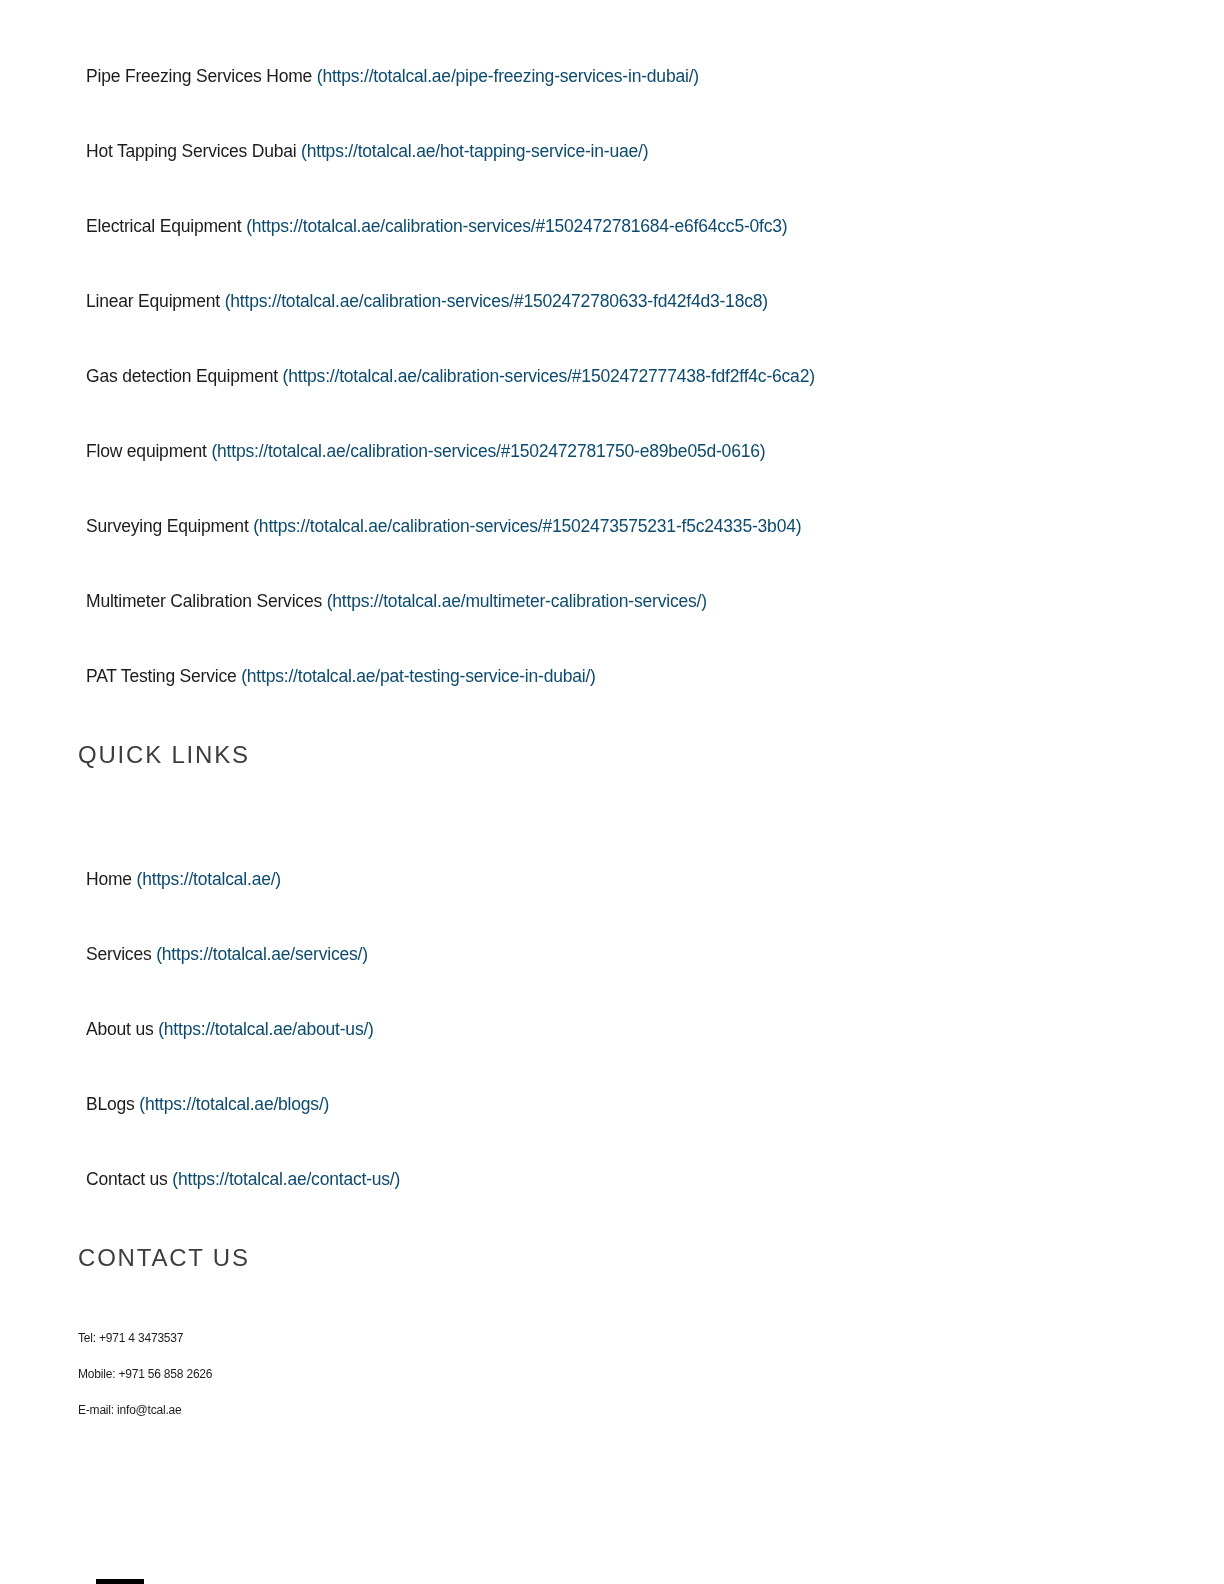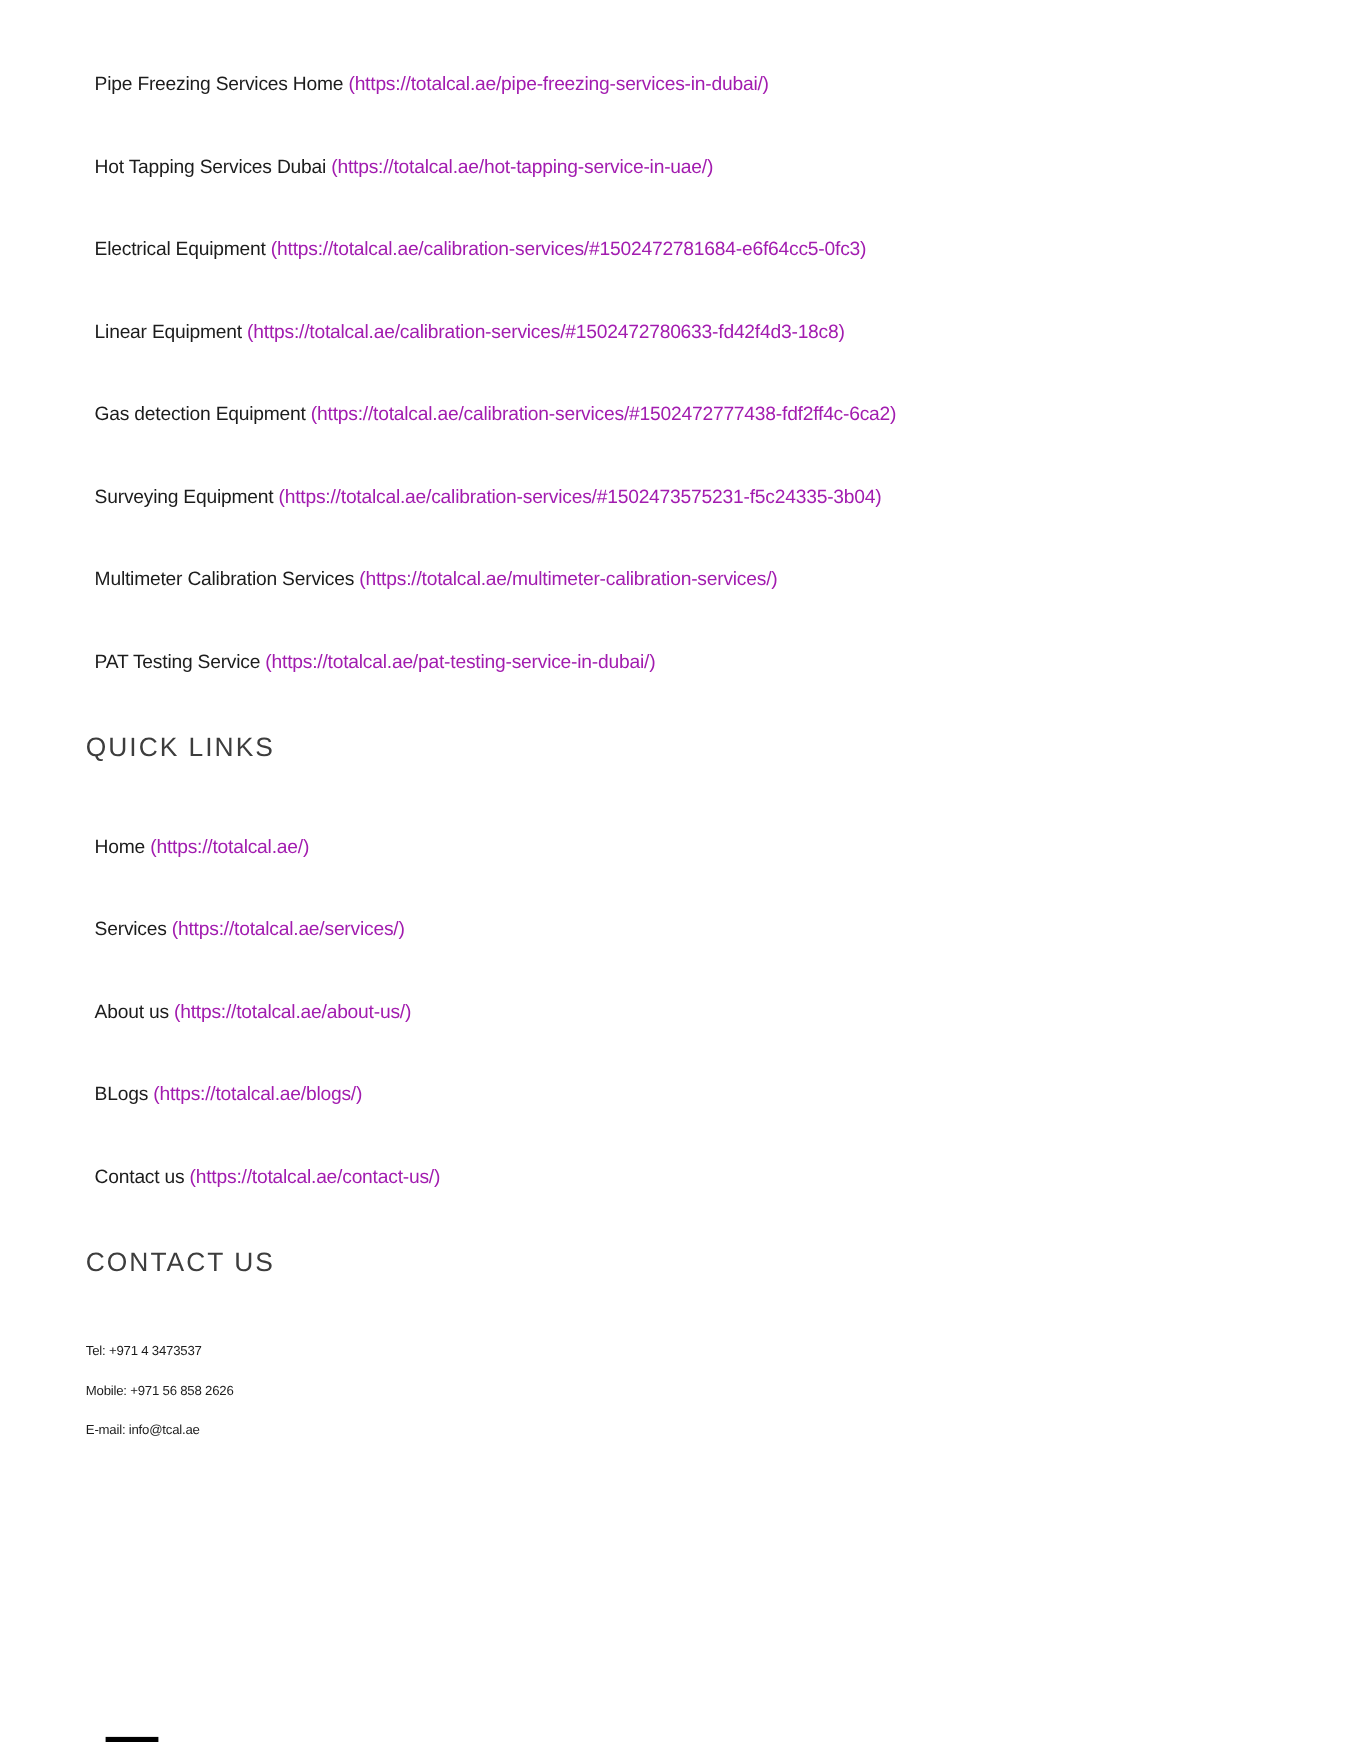--- a/index.html
+++ b/index.html
@@ -25,33 +25,33 @@
     margin-left: 8px;
     font-size: 17.5px;
     line-height: 21px;
     letter-spacing: -0.2px;
     margin-bottom: 54px;
     white-space: nowrap;
     color: #1c1c1c;
     cursor: pointer;
   }
   .link-line .url {
-    color: #a21caf;
+    color: #0c4a6e;
   }
   .section-heading {
     font-size: 24px;
     font-weight: 300;
     letter-spacing: 1.8px;
     color: #3d3d3d;
     line-height: 28px;
     margin: 0;
   }
   .heading-quick-links {
     margin-top: 21px;
-    margin-bottom: 65px;
+    margin-bottom: 100px;
   }
   .heading-contact-us {
     margin-top: 18px;
     margin-bottom: 48px;
   }
   .contact-block {
     font-size: 12px;
     line-height: 36px;
     letter-spacing: -0.2px;
     color: #1c1c1c;
@@ -70,20 +70,21 @@
 <body>
 
 <div class="content">
 
   <ul class="link-list">
     <li class="link-line"><span>Pipe Freezing Services Home</span> <span class="url">(https://totalcal.ae/pipe-freezing-services-in-dubai/)</span></li>
     <li class="link-line"><span>Hot Tapping Services Dubai</span> <span class="url">(https://totalcal.ae/hot-tapping-service-in-uae/)</span></li>
     <li class="link-line"><span>Electrical Equipment</span> <span class="url">(https://totalcal.ae/calibration-services/#1502472781684-e6f64cc5-0fc3)</span></li>
     <li class="link-line"><span>Linear Equipment</span> <span class="url">(https://totalcal.ae/calibration-services/#1502472780633-fd42f4d3-18c8)</span></li>
     <li class="link-line"><span>Gas detection Equipment</span> <span class="url">(https://totalcal.ae/calibration-services/#1502472777438-fdf2ff4c-6ca2)</span></li>
+    <li class="link-line"><span>Flow equipment</span> <span class="url">(https://totalcal.ae/calibration-services/#1502472781750-e89be05d-0616)</span></li>
     <li class="link-line"><span>Surveying Equipment</span> <span class="url">(https://totalcal.ae/calibration-services/#1502473575231-f5c24335-3b04)</span></li>
     <li class="link-line"><span>Multimeter Calibration Services</span> <span class="url">(https://totalcal.ae/multimeter-calibration-services/)</span></li>
     <li class="link-line"><span>PAT Testing Service</span> <span class="url">(https://totalcal.ae/pat-testing-service-in-dubai/)</span></li>
   </ul>
 
   <h2 class="section-heading heading-quick-links">QUICK LINKS</h2>
 
   <ul class="link-list">
     <li class="link-line"><span>Home</span> <span class="url">(https://totalcal.ae/)</span></li>
     <li class="link-line"><span>Services</span> <span class="url">(https://totalcal.ae/services/)</span></li>

